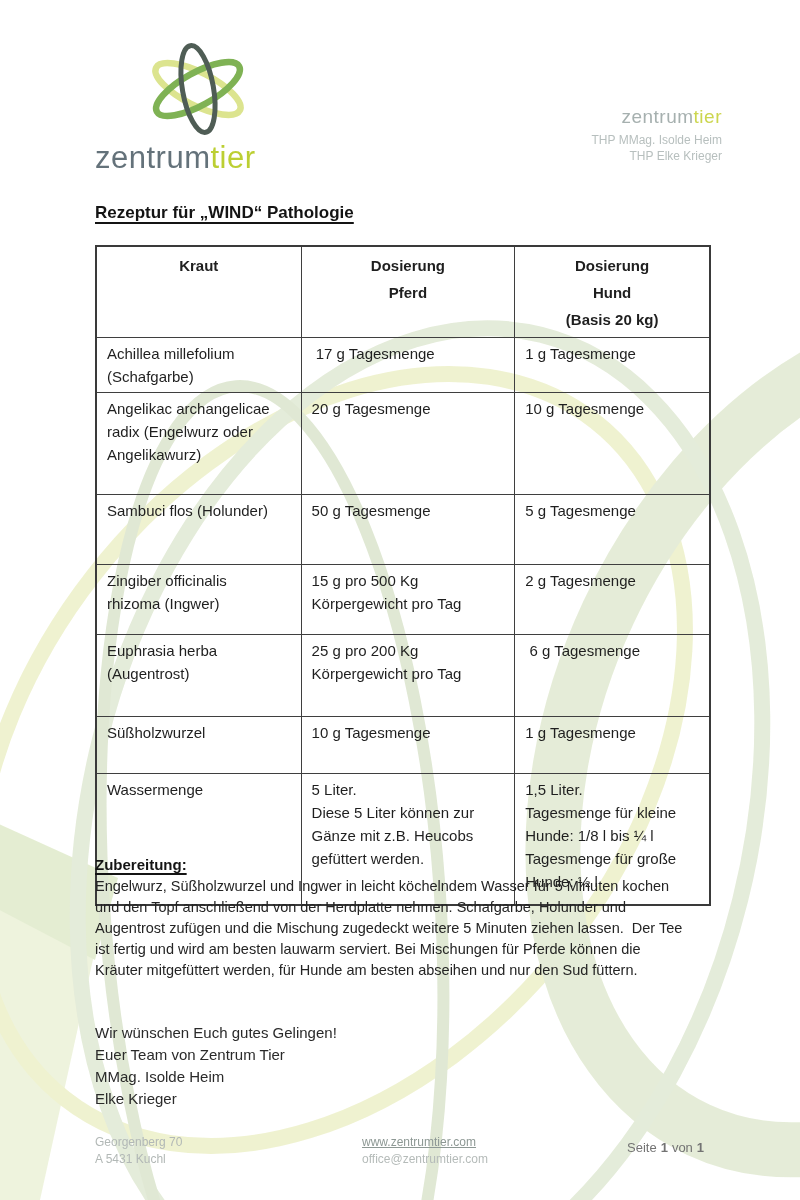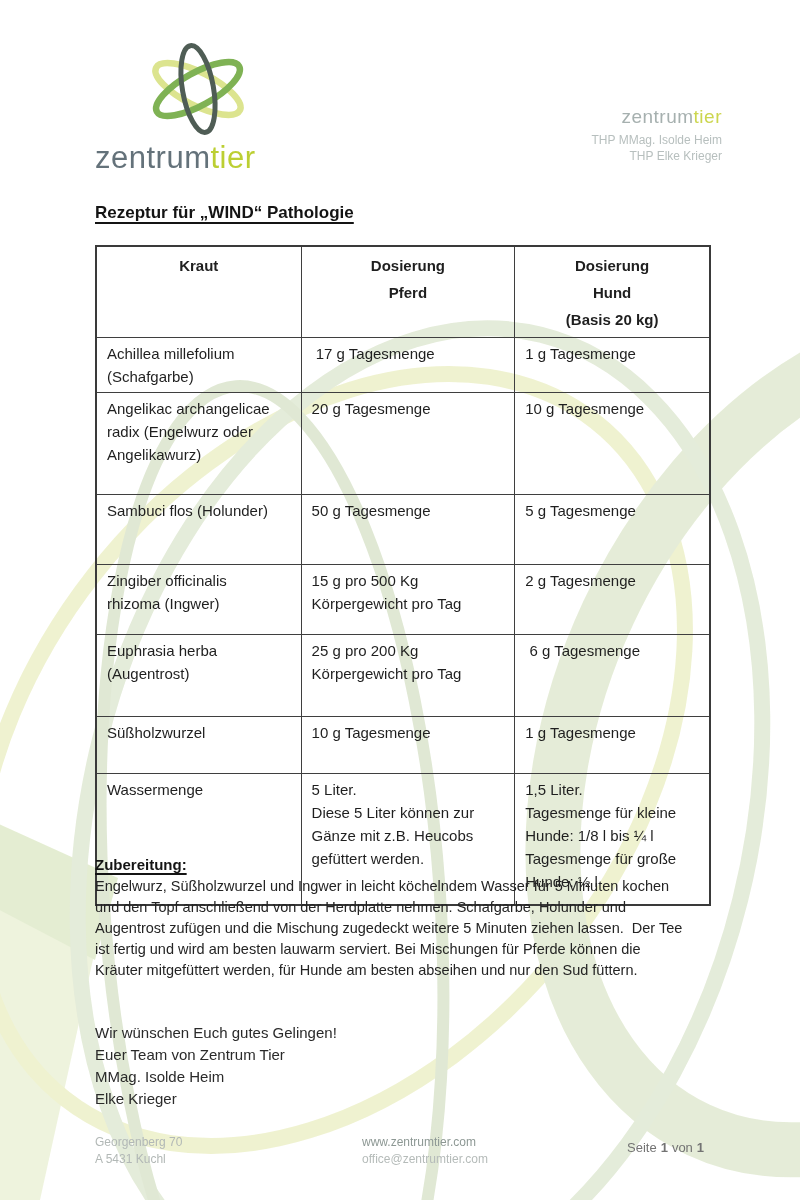--- a/index.html
+++ b/index.html
@@ -73,21 +73,21 @@
   .zubereitung p { margin:0; font-size:14.5px; line-height:21px; color:#242424; }
 
   
   .closing { position:absolute; left:95px; top:1022px; z-index:2;
     font-size:15px; line-height:22px; color:#2a2a2a; }
 
   
   .footer { position:absolute; left:0; top:1134px; width:800px; z-index:2; font-size:12px; }
   .footer .addr { position:absolute; left:95px; top:0; color:#b2b8b6; line-height:17px; }
   .footer .contact { position:absolute; left:362px; top:0; line-height:17px; }
-  .footer .contact .web { color:#8d9894; }
+  .footer .contact .web { color:#8d9894;text-decoration:underline; }
   .footer .contact .mail { color:#b5bbb9; }
   .footer .pageinfo { position:absolute; left:627px; top:6px; font-size:13px; color:#737373; }
   .footer .pageinfo span { margin-right:4px; }
   .footer .pageinfo span:last-child { margin-right:0; }
   .footer .pageinfo .num { font-weight:bold; }
 </style>
 </head>
 <body>
 
 <div class="page">

